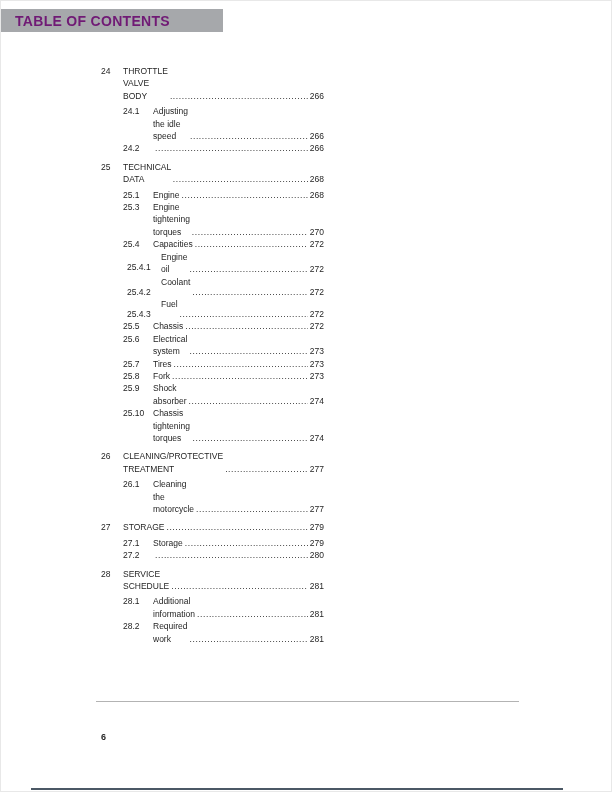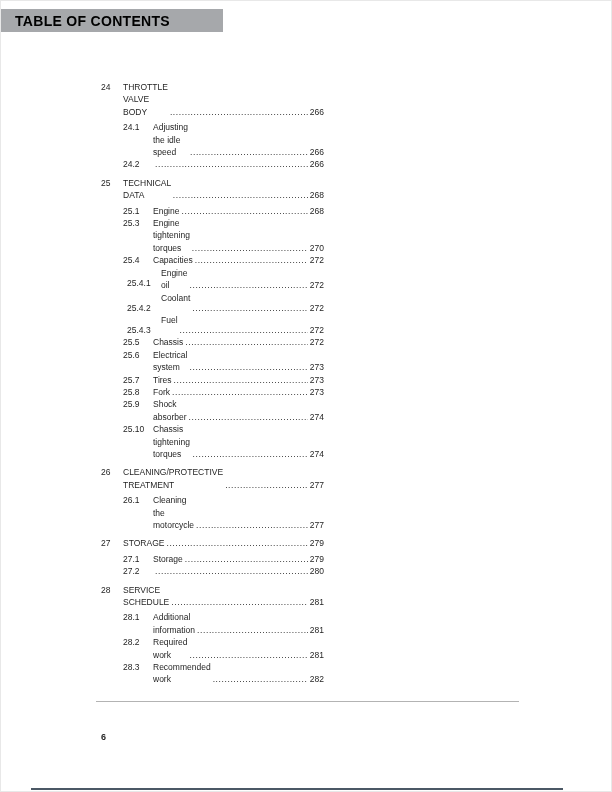--- a/index.html
+++ b/index.html
@@ -28,30 +28,30 @@
     height: 23px;
     background: #a6a8ab;
     display: flex;
     align-items: center;
     padding-left: 14px;
     box-sizing: border-box;
   }
   .header-title {
     font-size: 14px;
     font-weight: bold;
-    color: #000000;
+    color: #701a75;
     letter-spacing: 0.3px;
     white-space: nowrap;
   }
 
   
   .toc {
     position: absolute;
     left: 100px;
-    top: 80px;
+    top: 64px;
     width: 223px;
     font-size: 8.5px;
     line-height: 12.4px;
   }
   .row {
     display: flex;
   }
   .row .num {
     flex: 0 0 auto;
   }
@@ -265,26 +265,20 @@
         <span class="title">Additional information</span>
         <span class="dots"></span>
         <span class="pagenum">281</span>
       </div>
       <div class="row level-2">
         <span class="num">28.2</span>
         <span class="title">Required work</span>
         <span class="dots"></span>
         <span class="pagenum">281</span>
       </div>
-      <div class="row level-2">
-        <span class="num">28.3</span>
-        <span class="title">Recommended work</span>
-        <span class="dots"></span>
-        <span class="pagenum">282</span>
-      </div>
     </div>
 
   <div class="footer-rule"></div>
 
   <div class="footer-pagenum">6</div>
 
   <div class="scan-edge"></div>
 
 </div>
 

